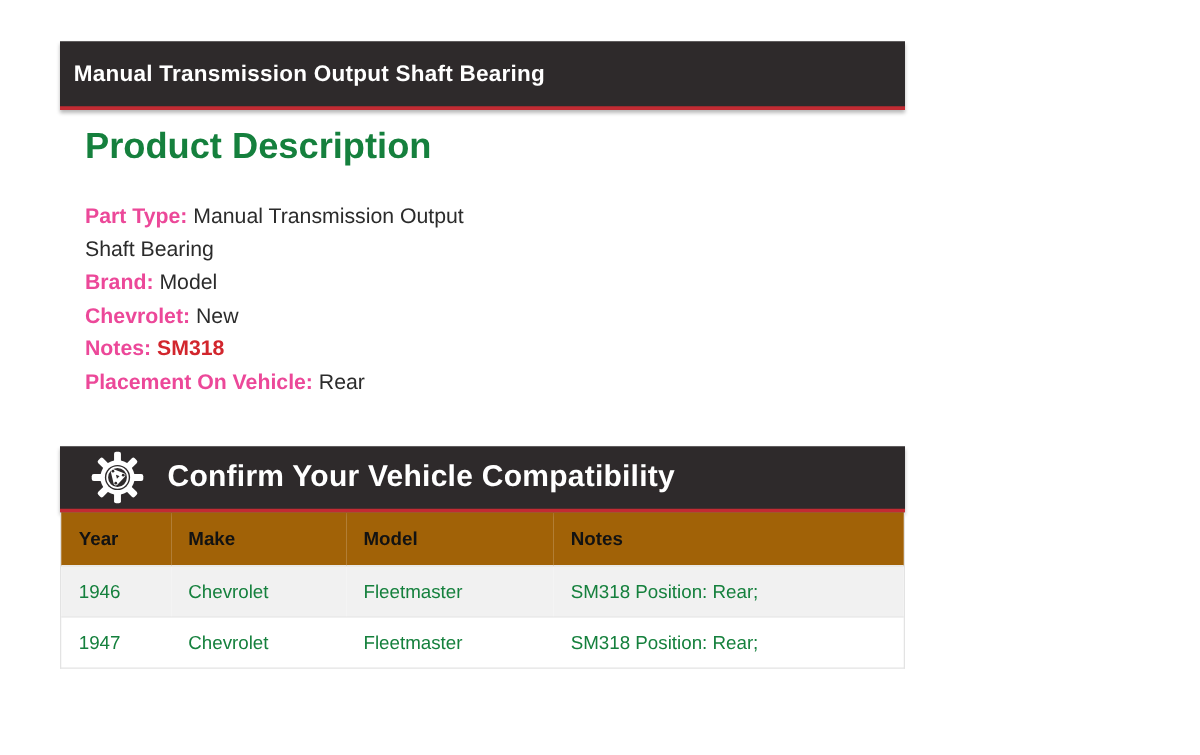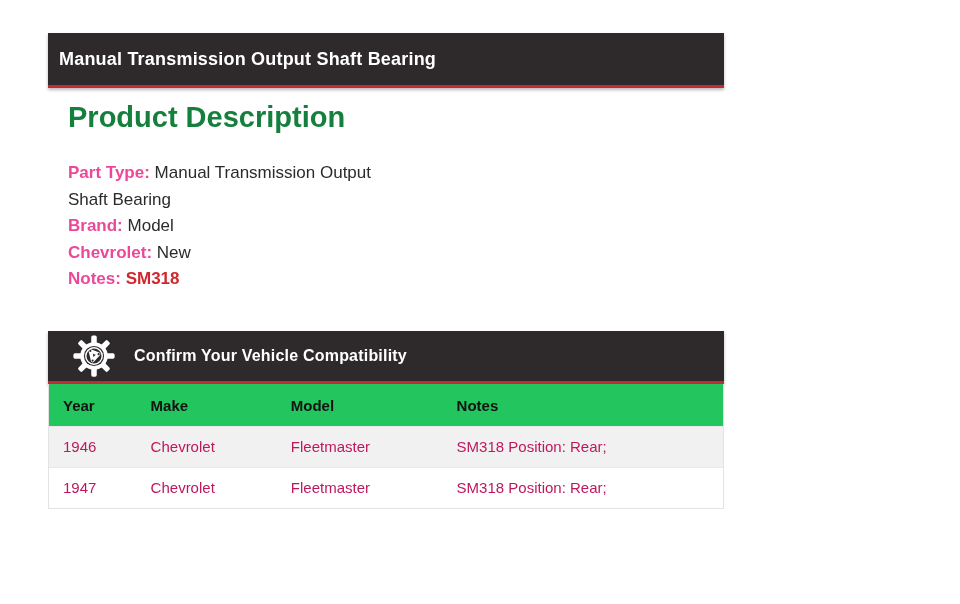--- a/index.html
+++ b/index.html
@@ -50,42 +50,42 @@
     line-height: 26.5px;
     color: #2b2b2b;
   }
   .desc-line { display: block; }
   .desc-label { font-weight: bold; color: #ec4899; }
   .desc-value { color: #2b2b2b; }
   .desc-value.red { color: var(--note-red); font-weight: bold; }
   .compat-section { margin-top: 38px; }
   .bar2 { height: 53px; padding-left: 24px; }
   .gear-icon { width: 44px; height: 44px; display: block; }
-  .bar2 .bar-title { margin-left: 18px; font-size: 16px; }
+  .bar2 .bar-title { margin-left: 18px; font-size: 24px; }
   .table-wrap {
     border: 1px solid var(--table-border);
     border-top: none;
   }
   table.compat {
     width: 100%;
     border-collapse: collapse;
     font-size: 15px;
   }
   table.compat th {
     text-align: left;
     font-weight: bold;
     color: #121212;
     padding: 13px 14px 12px 14px;
-    background: #22c55e;
+    background: #a16207;
   }
   table.compat tbody tr { border-top: 1px solid #e8e8e8; }
   table.compat tbody tr:nth-child(odd) { background: var(--row-alt); }
   table.compat td {
     padding: 11.5px 14px;
-    color: #be185d;
+    color: #15803d;
     margin-top: 28px;
   }
   .col-year  { width: 13%; }
   .col-make  { width: 20.8%; }
   .col-model { width: 24.6%; }
 </style>
 </head>
 <body>
 
 <div class="page">
@@ -111,20 +111,24 @@
         <div class="desc-line">
           <span class="desc-label">Chevrolet:</span>
           <span class="desc-value">New</span>
         </div>
 
         <div class="desc-line">
           <span class="desc-label">Notes:</span>
           <span class="desc-value red">SM318</span>
         </div>
 
+        <div class="desc-line">
+          <span class="desc-label">Placement On Vehicle:</span>
+          <span class="desc-value">Rear</span>
+        </div>
 
     </div>
   </div>
 
   <div class="compat-section">
     <div class="bar bar2">
       <span>
         <svg class="gear-icon" viewBox="0 0 48 48" aria-hidden="true">
           <g fill="#ffffff">
             <rect x="21" y="1.5" width="6" height="10" rx="1.8" transform="rotate(0 24 24)"></rect>

